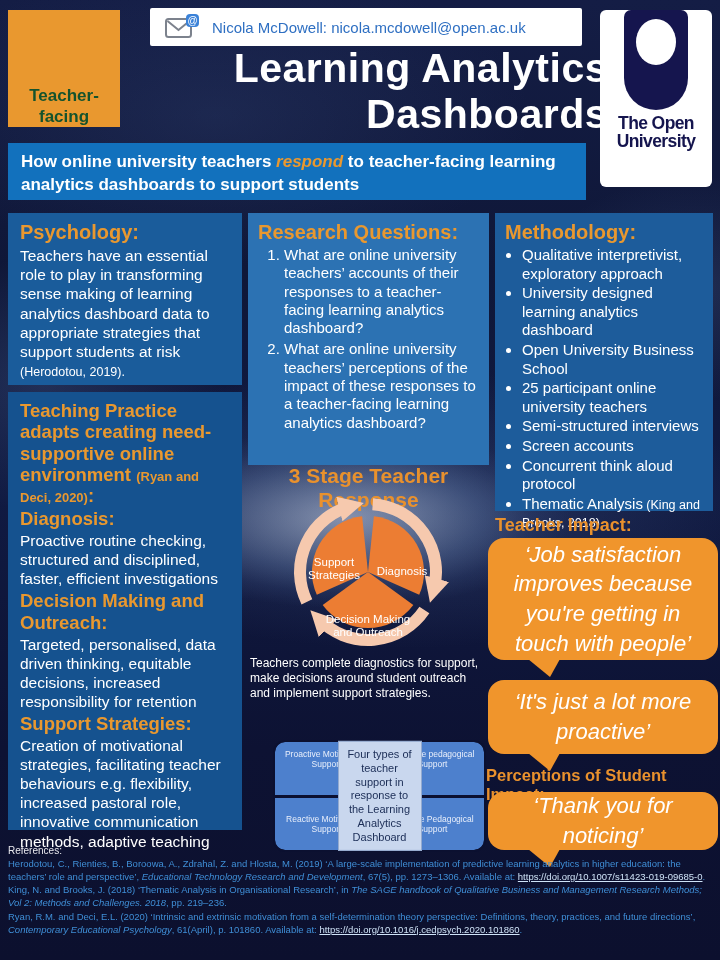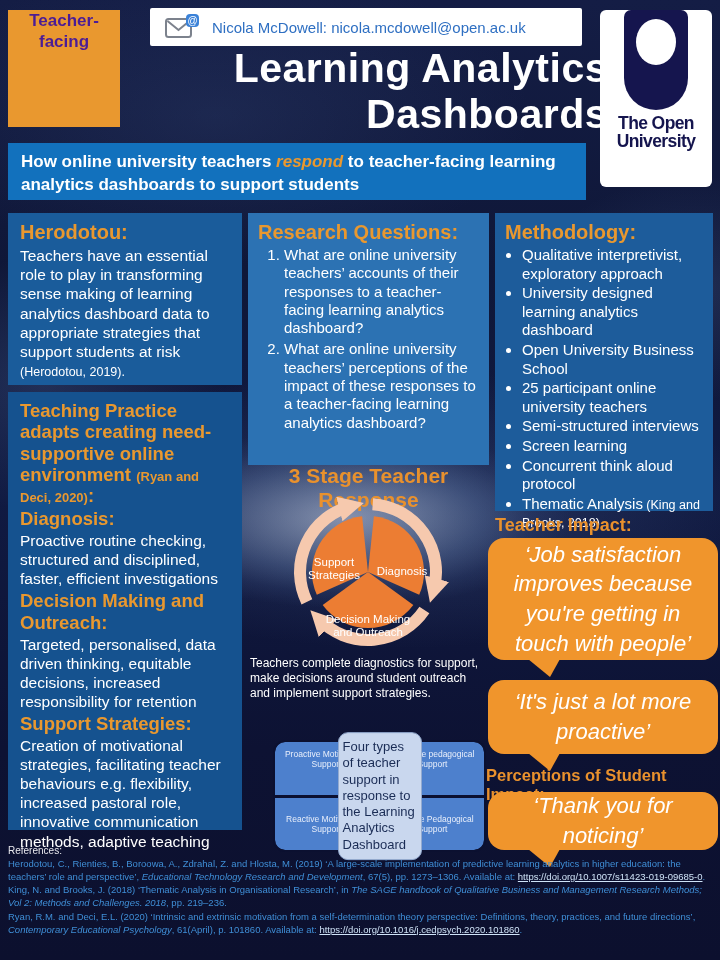--- a/index.html
+++ b/index.html
@@ -12,22 +12,22 @@
       radial-gradient(ellipse 520px 200px at 55% 53%, rgba(120,150,200,0.22), transparent 70%),
       radial-gradient(ellipse 260px 180px at 6% 40%, rgba(96,126,178,0.22), transparent 70%),
       radial-gradient(ellipse 240px 160px at 97% 30%, rgba(96,126,178,0.20), transparent 70%),
       radial-gradient(ellipse 420px 200px at 30% 12%, rgba(60,80,130,0.25), transparent 75%),
       linear-gradient(180deg,#141d45 0%,#0f1738 28%,#101a42 52%,#0d1233 78%,#0c102e 100%);
   }
   .abs{position:absolute;box-sizing:border-box;}
 
   
   .tag-box{left:8px;top:10px;width:112px;height:117px;background:var(--accent,#EF992C);
-    display:flex;align-items:flex-start;justify-content:center;text-align:center;
-    color:#4c1d95;font-weight:bold;font-size:17px;line-height:1.25;padding:0 29px;}
+    display:flex;align-items:flex-end;justify-content:center;text-align:center;
+    color:#14532d;font-weight:bold;font-size:17px;line-height:1.25;padding:0 29px;}
   .email-bar{left:150px;top:8px;width:432px;height:38px;background:#ffffff;border-radius:2px;
     display:flex;align-items:center;gap:12px;padding:0 14px;}
   .email-text{color:#2e6fc2;font-size:15px;white-space:nowrap;}
   .main-title{left:122px;top:46px;width:486px;color:#fff;font-weight:bold;font-size:41px;
     line-height:1.12;text-align:right;letter-spacing:0.5px;}
   .banner{left:8px;top:143px;width:578px;height:57px;background:var(--banner,#1271BD);
     color:#fff;font-weight:bold;font-size:17px;line-height:1.33;padding:8px 13px;}
   .banner .hl{color:var(--accent2,#E8872B);font-style:italic;}
   .ou-logo{left:600px;top:10px;width:112px;height:177px;background:#fff;border-radius:6px;
     display:flex;flex-direction:column;align-items:center;padding-top:0;}
@@ -59,22 +59,22 @@
   .cycle{left:278px;top:492px;}
   .cycle text{fill:#fff;font-size:11.5px;font-family:"Liberation Sans",sans-serif;}
   .mid-para{left:250px;top:656px;width:239px;color:#fff;font-size:12px;line-height:1.27;}
   .quad{left:273px;top:740px;width:213px;height:112px;background:#0b1030;border-radius:12px;padding:2px;}
   .quad-grid{display:grid;grid-template-columns:1fr 1fr;grid-template-rows:1fr 1fr;gap:3px;
     width:100%;height:100%;border-radius:10px;overflow:hidden;}
   .qcell{background:#4d80cd;color:#e8eefb;font-size:8.5px;line-height:1.2;text-align:center;
     display:flex;justify-content:center;padding:7px 6px 0 6px;}
   .qcell.b{align-items:center;padding-top:0;}
   .quad-center{position:absolute;left:50%;top:50%;transform:translate(-50%,-50%);
-    width:74px;background:#c9d7ee;border:1px solid #93aacf;border-radius:10px;
-    color:#1a2c55;font-size:13px;line-height:1.25;padding:6px 4px;}
+    width:74px;background:#c9d7ee;border:1px solid #93aacf;border-radius:0;
+    color:#1a2c55;font-size:11px;line-height:1.25;text-align:center;padding:6px 4px;}
 
   
   .ti-heading{left:495px;top:515px;width:225px;color:#E9912D;font-size:18px;font-weight:bold;}
   .psi-heading{left:486px;top:766px;width:234px;color:#E9912D;font-size:16.5px;font-weight:bold;}
   .bubble{background:var(--bubble,#F0952C);border-radius:16px;color:#fff;font-style:italic;
     font-size:22px;line-height:1.35;text-align:center;display:flex;align-items:center;
     justify-content:center;padding:6px 14px;}
   .bubble::after{content:"";position:absolute;left:40px;bottom:-17px;width:0;height:0;
     border-left:22px solid transparent;border-right:10px solid transparent;
     border-top:18px solid var(--bubble,#F0952C);}
@@ -118,21 +118,21 @@
       <div>The Open</div>
       <div>University</div>
     </div>
   </div>
 
   <div class="abs banner">
     <span>How online university teachers </span><span class="hl">respond</span><span> to teacher-facing learning analytics dashboards to support students</span>
   </div>
 
   <div class="abs panel bg-box">
-    <h3>Herodotou:</h3>
+    <h3>Psychology:</h3>
     <p><span>Teachers have an essential role to play in transforming sense making of learning analytics dashboard data to appropriate strategies that support students at risk</span><br>
     <span class="cite">(Herodotou, 2019).</span></p>
   </div>
 
   <div class="abs panel tp-box">
     <h3><span>Teaching Practice adapts creating need-supportive online environment </span><span class="hcite">(Ryan and Deci, 2020)</span><span>:</span></h3>
     <div>
         <h4>Diagnosis:</h4>
         <p>Proactive routine checking, structured and disciplined, faster, efficient investigations</p>
         <h4>Decision Making and Outreach:</h4>
@@ -186,21 +186,21 @@
   </div>
 
   <div class="abs panel meth-box">
     <h3>Methodology:</h3>
     <ul>
         <li>Qualitative interpretivist, exploratory approach</li>
         <li>University designed learning analytics dashboard</li>
         <li>Open University Business School</li>
         <li>25 participant online university teachers</li>
         <li>Semi-structured interviews</li>
-        <li>Screen learning</li>
+        <li>Screen accounts</li>
         <li>Concurrent think aloud protocol</li>
         <li>Thematic Analysis<span class="cite"> (King and Brooks, 2018)</span></li>
       </ul>
   </div>
 
   <div class="abs ti-heading">Teacher Impact:</div>
 
   <div class="abs bubble bubble1">
     <span>‘Job satisfaction improves because you're getting in touch with people’</span>
   </div>

